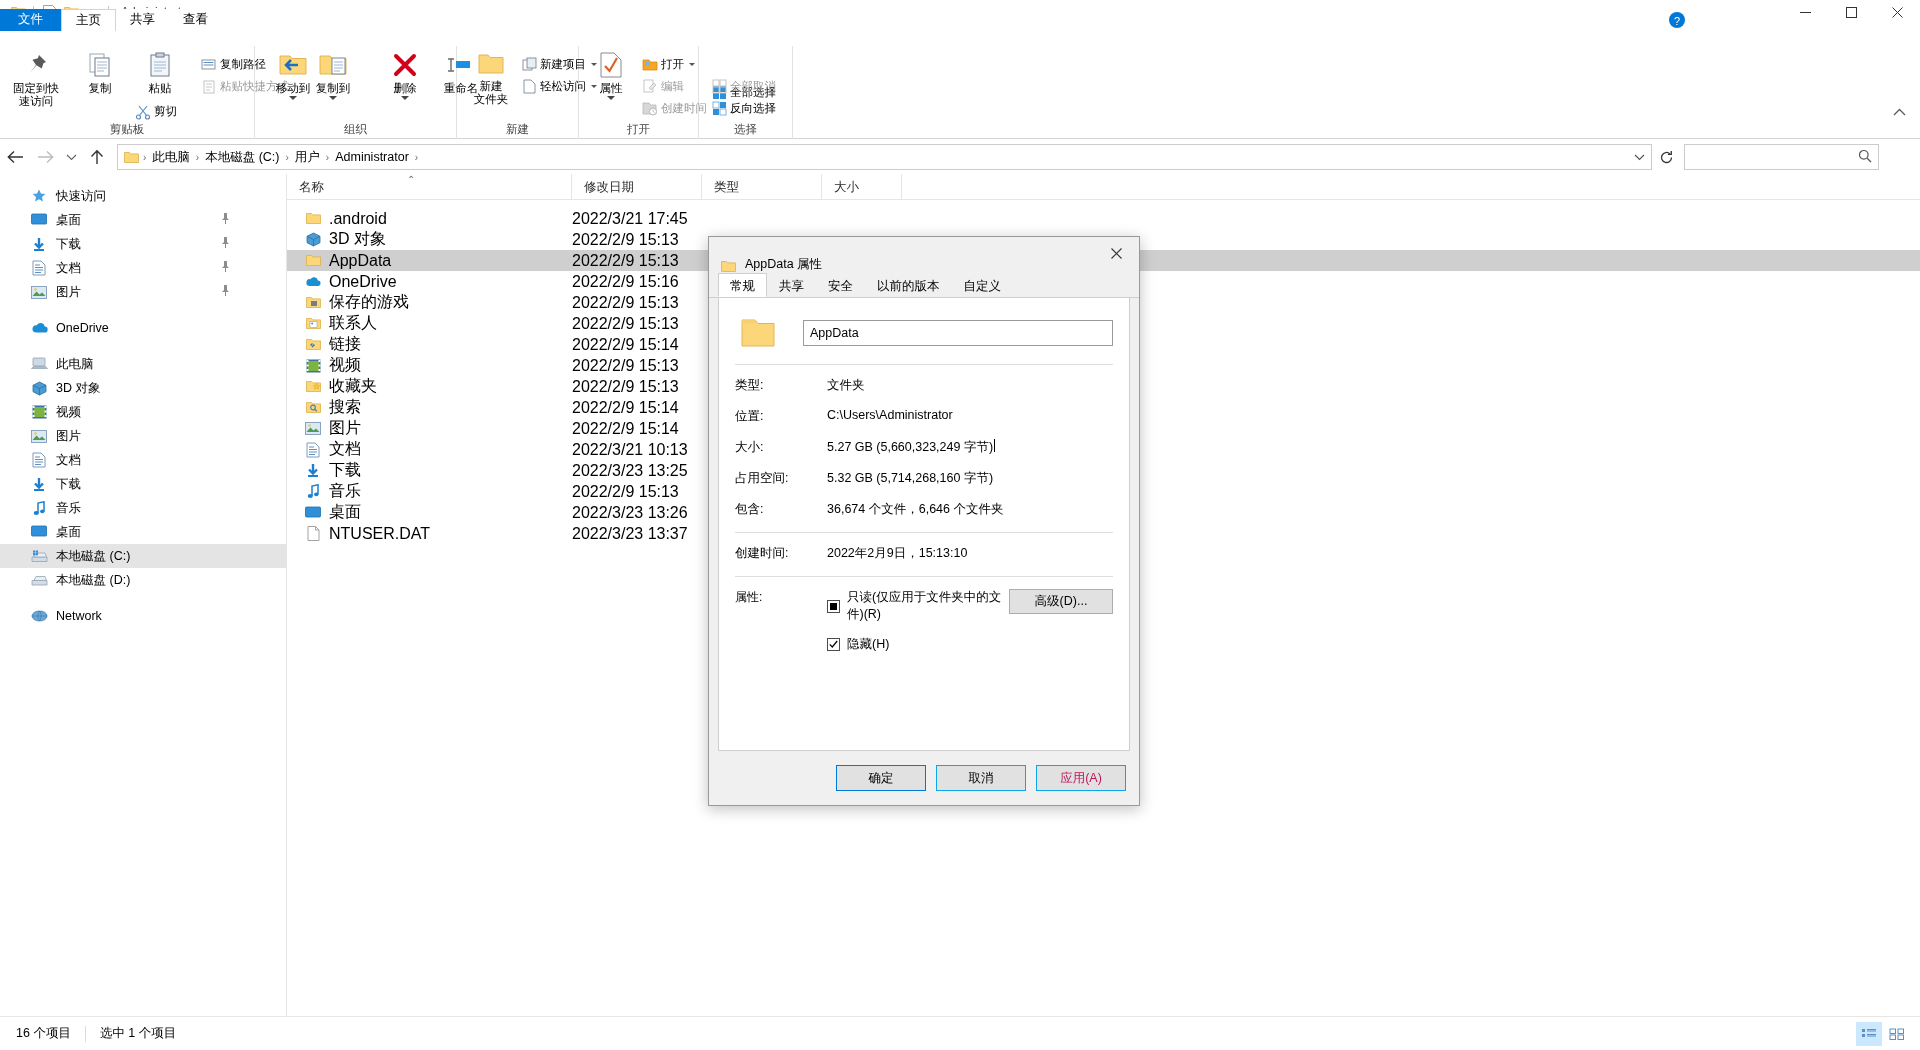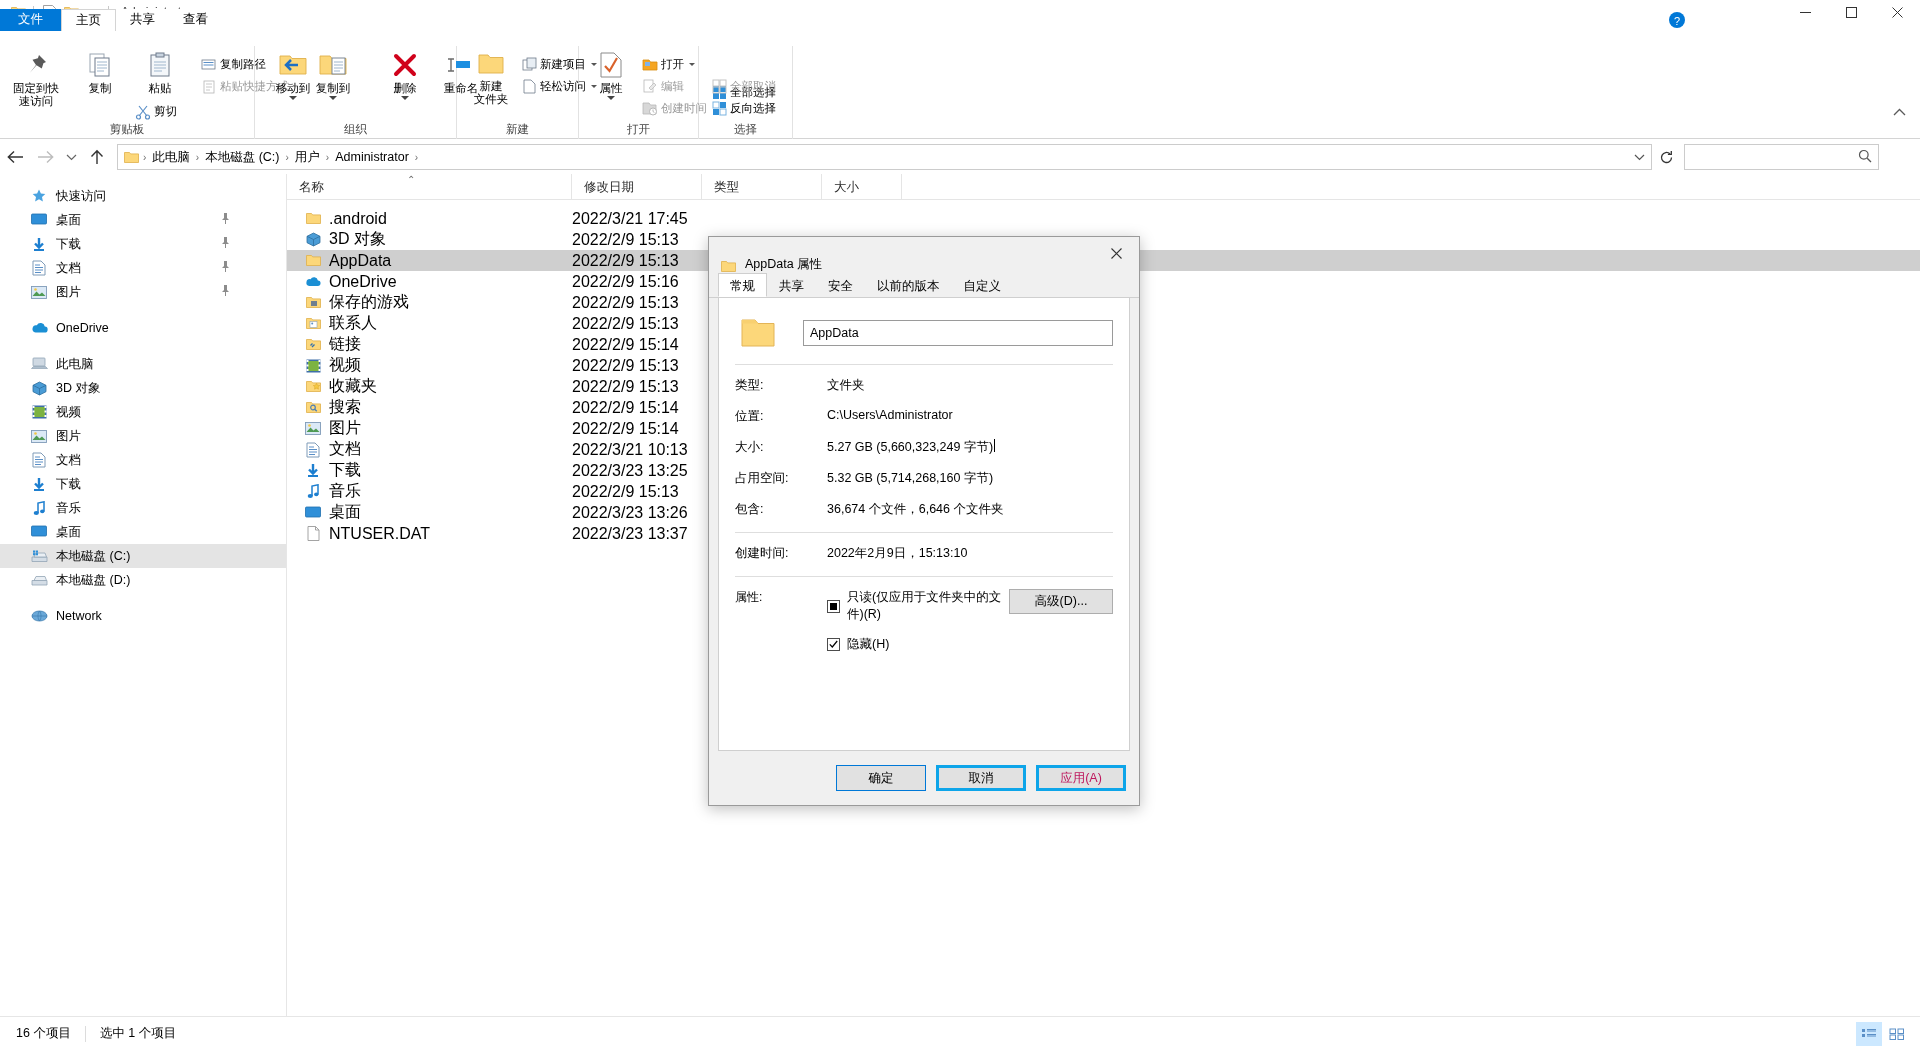--- a/index.html
+++ b/index.html
@@ -148,21 +148,21 @@
   .cb { width:13px;height:13px;border:1px solid #4c4c4c; background:#fff; margin-right:7px; display:flex;align-items:center;justify-content:center; flex:0 0 13px;}
   .cb .tick { width:9px;height:9px; }
   .cb .fill { width:7px;height:7px;background:#000; }
   .adv-btn {
     width:104px; height:25px; border:1px solid #adadad; background:#e1e1e1;
     font-size:12.5px; display:flex;align-items:center;justify-content:center; color:#000;
     font-family:"Liberation Sans",sans-serif;
   }
   .dlg-footer { height:54px; display:flex; align-items:center; justify-content:flex-end; padding-right:13px; gap:10px; }
   .dbtn {
-    width:90px; height:26px; border:3px solid #0ea5e9; background:#e1e1e1;
+    width:90px; height:26px; border:1px solid #0ea5e9; background:#e1e1e1;
     font-size:12.5px; color:#000; display:flex;align-items:center;justify-content:center;
     font-family:"Liberation Sans",sans-serif;
   }
   .dbtn.default { border:1px solid #0078d7; background:#e1e1e1; }
   .dbtn.disabled { color:#be185d; }
 </style>
 </head>
 <body>
 
 <div class="app">

